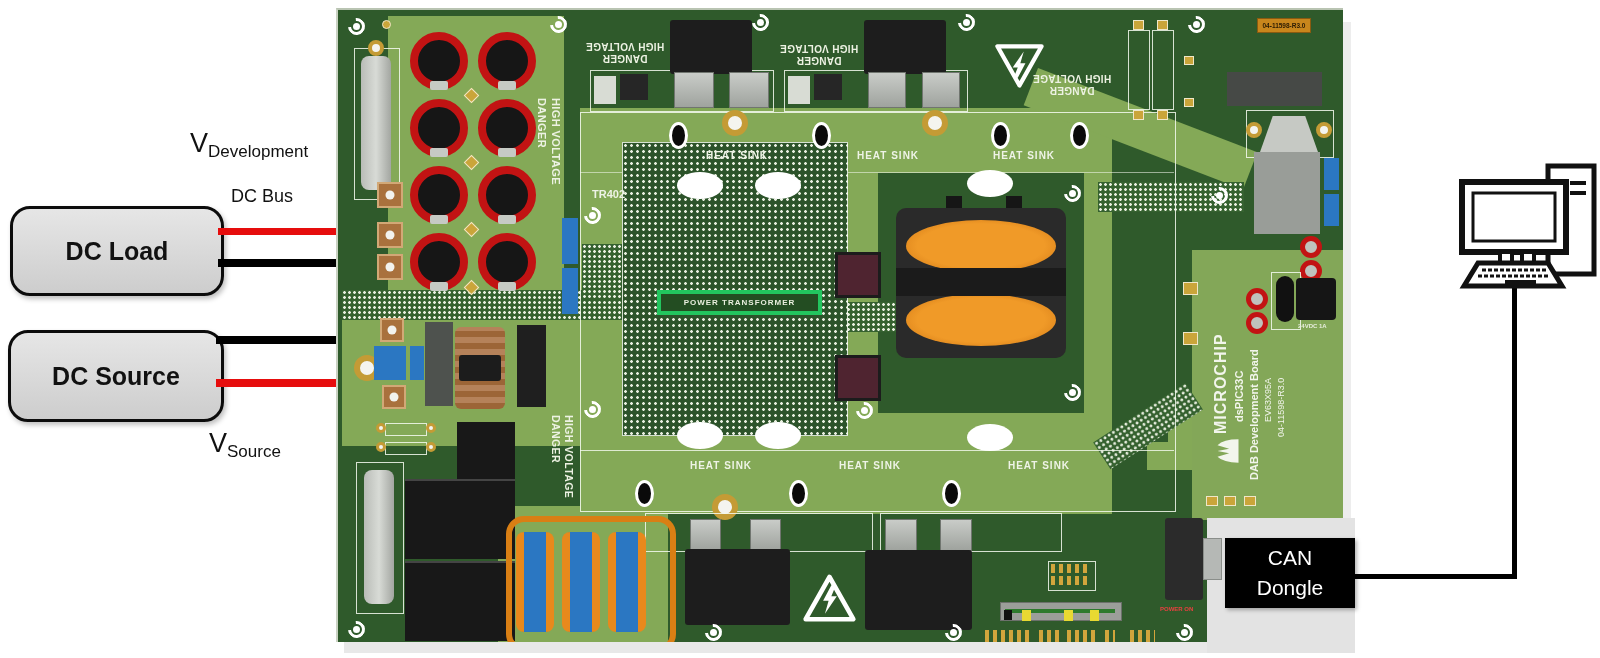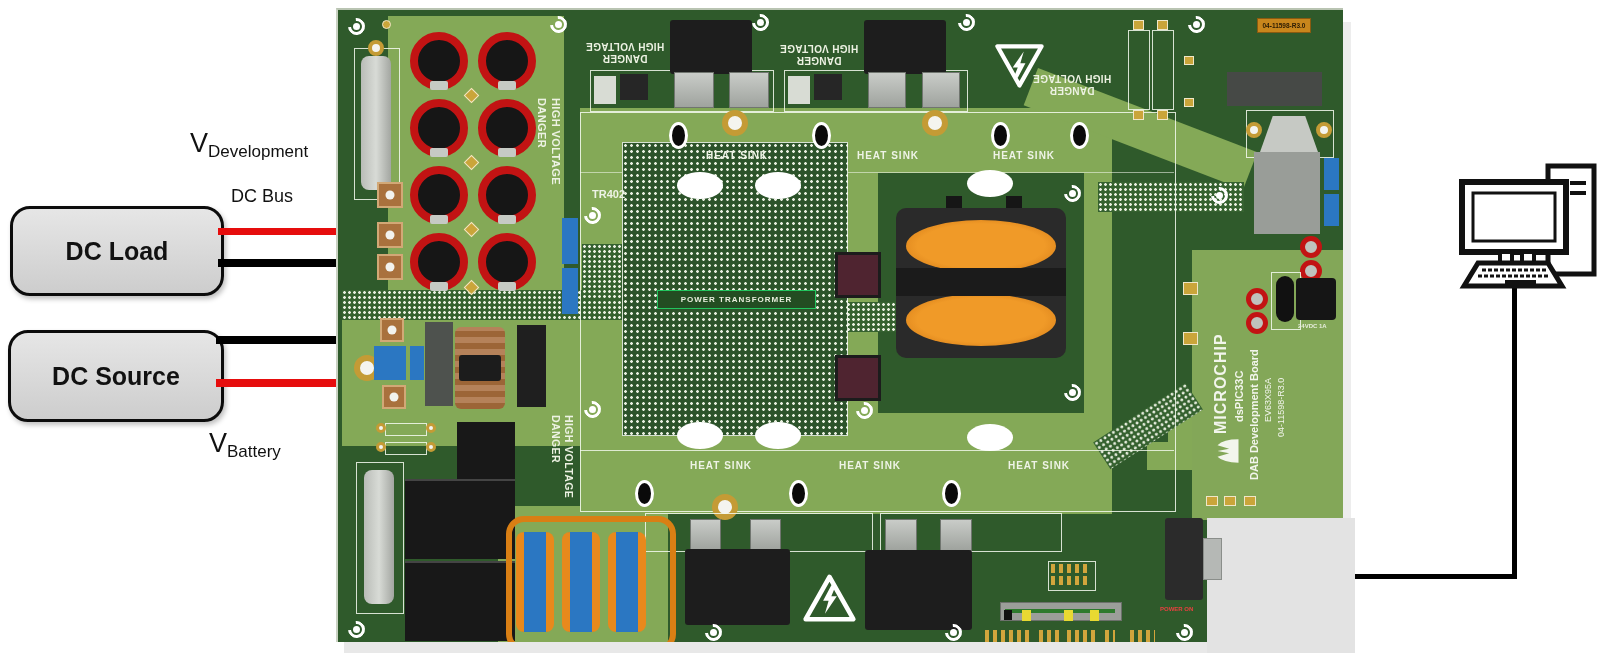--- a/index.html
+++ b/index.html
@@ -57,21 +57,21 @@
           font-size:21px;line-height:1.45;box-shadow:2px 2px 4px rgba(0,0,0,.3);}
   .cable{position:absolute;background:#000;}
 </style>
 </head>
 <body>
 
 <div id="stage">
 
   <div class="vlab" style="left:190px;top:128px;"><span class="vmain">V</span><span class="vsub">Development</span></div>
   <div class="vlab" style="left:231px;top:186px;font-size:18px;">DC Bus</div>
-  <div class="vlab" style="left:209px;top:428px;"><span class="vmain">V</span><span class="vsub">Battery</span></div>
+  <div class="vlab" style="left:209px;top:428px;"><span class="vmain">V</span><span class="vsub">Source</span></div>
 
   <div class="node" style="left:10px;top:206px;width:208px;height:84px;">
       <span>DC Load</span>
     </div>
   <div class="node" style="left:8px;top:330px;width:210px;height:86px;">
       <span>DC Source</span>
     </div>
 
   <div class="wire" style="left:218px;top:228px;width:132px;height:7px;background:#e60d0d;"></div>
   <div class="wire" style="left:218px;top:259px;width:132px;height:8px;background:#000;"></div>
@@ -149,21 +149,21 @@
 
     <div class="a" style="left:224px;top:208px;width:16px;height:46px;background:#2b77c2;"></div>
     <div class="a" style="left:224px;top:258px;width:16px;height:46px;background:#2b77c2;"></div>
 
     <div class="hatch silk" style="left:284px;top:132px;width:224px;height:292px;background-color:#2c532a;background-size:6px 6px;"></div>
     <div class="a" style="left:254px;top:178px;color:#eef3e6;font-weight:bold;font-size:11px;">TR402</div>
     <div class="wpad" style="left:339px;top:162px;"></div>
     <div class="wpad" style="left:417px;top:162px;"></div>
     <div class="wpad" style="left:339px;top:412px;"></div>
     <div class="wpad" style="left:417px;top:412px;"></div>
-    <div class="a" style="left:319px;top:280px;width:157px;height:17px;background:#234d22;border:1px solid #22c55e;display:flex;align-items:center;justify-content:center;color:#e8eedd;font-size:8px;font-weight:bold;letter-spacing:1px;">POWER TRANSFORMER</div>
+    <div class="a" style="left:319px;top:280px;width:157px;height:17px;background:#234d22;border:4px solid #22c55e;display:flex;align-items:center;justify-content:center;color:#e8eedd;font-size:8px;font-weight:bold;letter-spacing:1px;">POWER TRANSFORMER</div>
 
     <div class="a" style="left:608px;top:186px;width:16px;height:16px;background:#161616;"></div>
     <div class="a" style="left:668px;top:186px;width:16px;height:16px;background:#161616;"></div>
     <div class="a" style="left:558px;top:198px;width:170px;height:150px;background:#2a2a2a;border-radius:10px;">
       <div class="a" style="left:10px;top:12px;width:150px;height:52px;background:radial-gradient(ellipse at center,#f09a28 60%,#c96f10);border-radius:50%;"></div>
       <div class="a" style="left:10px;top:86px;width:150px;height:52px;background:radial-gradient(ellipse at center,#f09a28 60%,#c96f10);border-radius:50%;"></div>
       <div class="a" style="left:0;top:60px;width:170px;height:28px;background:#1b1b1b;"></div>
     </div>
 
     <div class="a" style="left:497px;top:242px;width:40px;height:40px;background:#4f2430;border:3px solid #1c1c1c;"></div>
@@ -330,20 +330,24 @@
     <div class="gold" style="left:44px;top:10px;width:7px;height:7px;border-radius:50%;"></div>
   </div>
 
   <div class="a" style="left:344px;top:642px;width:1011px;height:11px;background:#e8e8e8;"></div>
   <div class="a" style="left:1343px;top:22px;width:8px;height:620px;background:#ededed;"></div>
   <div class="a" style="left:1207px;top:518px;width:148px;height:135px;background:#e3e3e3;"></div>
 
   <div class="a" style="left:1165px;top:518px;width:38px;height:82px;background:#2b2b2b;border-radius:3px;"></div>
   <div class="a" style="left:1203px;top:538px;width:17px;height:40px;background:#b5b8b5;border:1px solid #8a8e8a;"></div>
 
+  <div id="canbox">
+    <span>CAN</span>
+    <span>Dongle</span>
+  </div>
   <div class="cable" style="left:1355px;top:574px;width:162px;height:5px;"></div>
   <div class="cable" style="left:1512px;top:285px;width:5px;height:294px;"></div>
 
   <svg class="a" style="left:1420px;top:152px;width:180px;height:140px;" viewBox="0 0 180 140">
     <rect x="128" y="14" width="46" height="108" fill="#fff" stroke="#111" stroke-width="5"></rect>
     <line x1="150" y1="31" x2="166" y2="31" stroke="#111" stroke-width="4"></line>
     <line x1="150" y1="41" x2="166" y2="41" stroke="#111" stroke-width="4"></line>
     <rect x="42" y="30" width="104" height="70" fill="#fff" stroke="#111" stroke-width="6"></rect>
     <rect x="53" y="41" width="82" height="48" fill="#fff" stroke="#111" stroke-width="3"></rect>
     <rect x="80" y="100" width="12" height="11" fill="#fff" stroke="#111" stroke-width="4"></rect>

